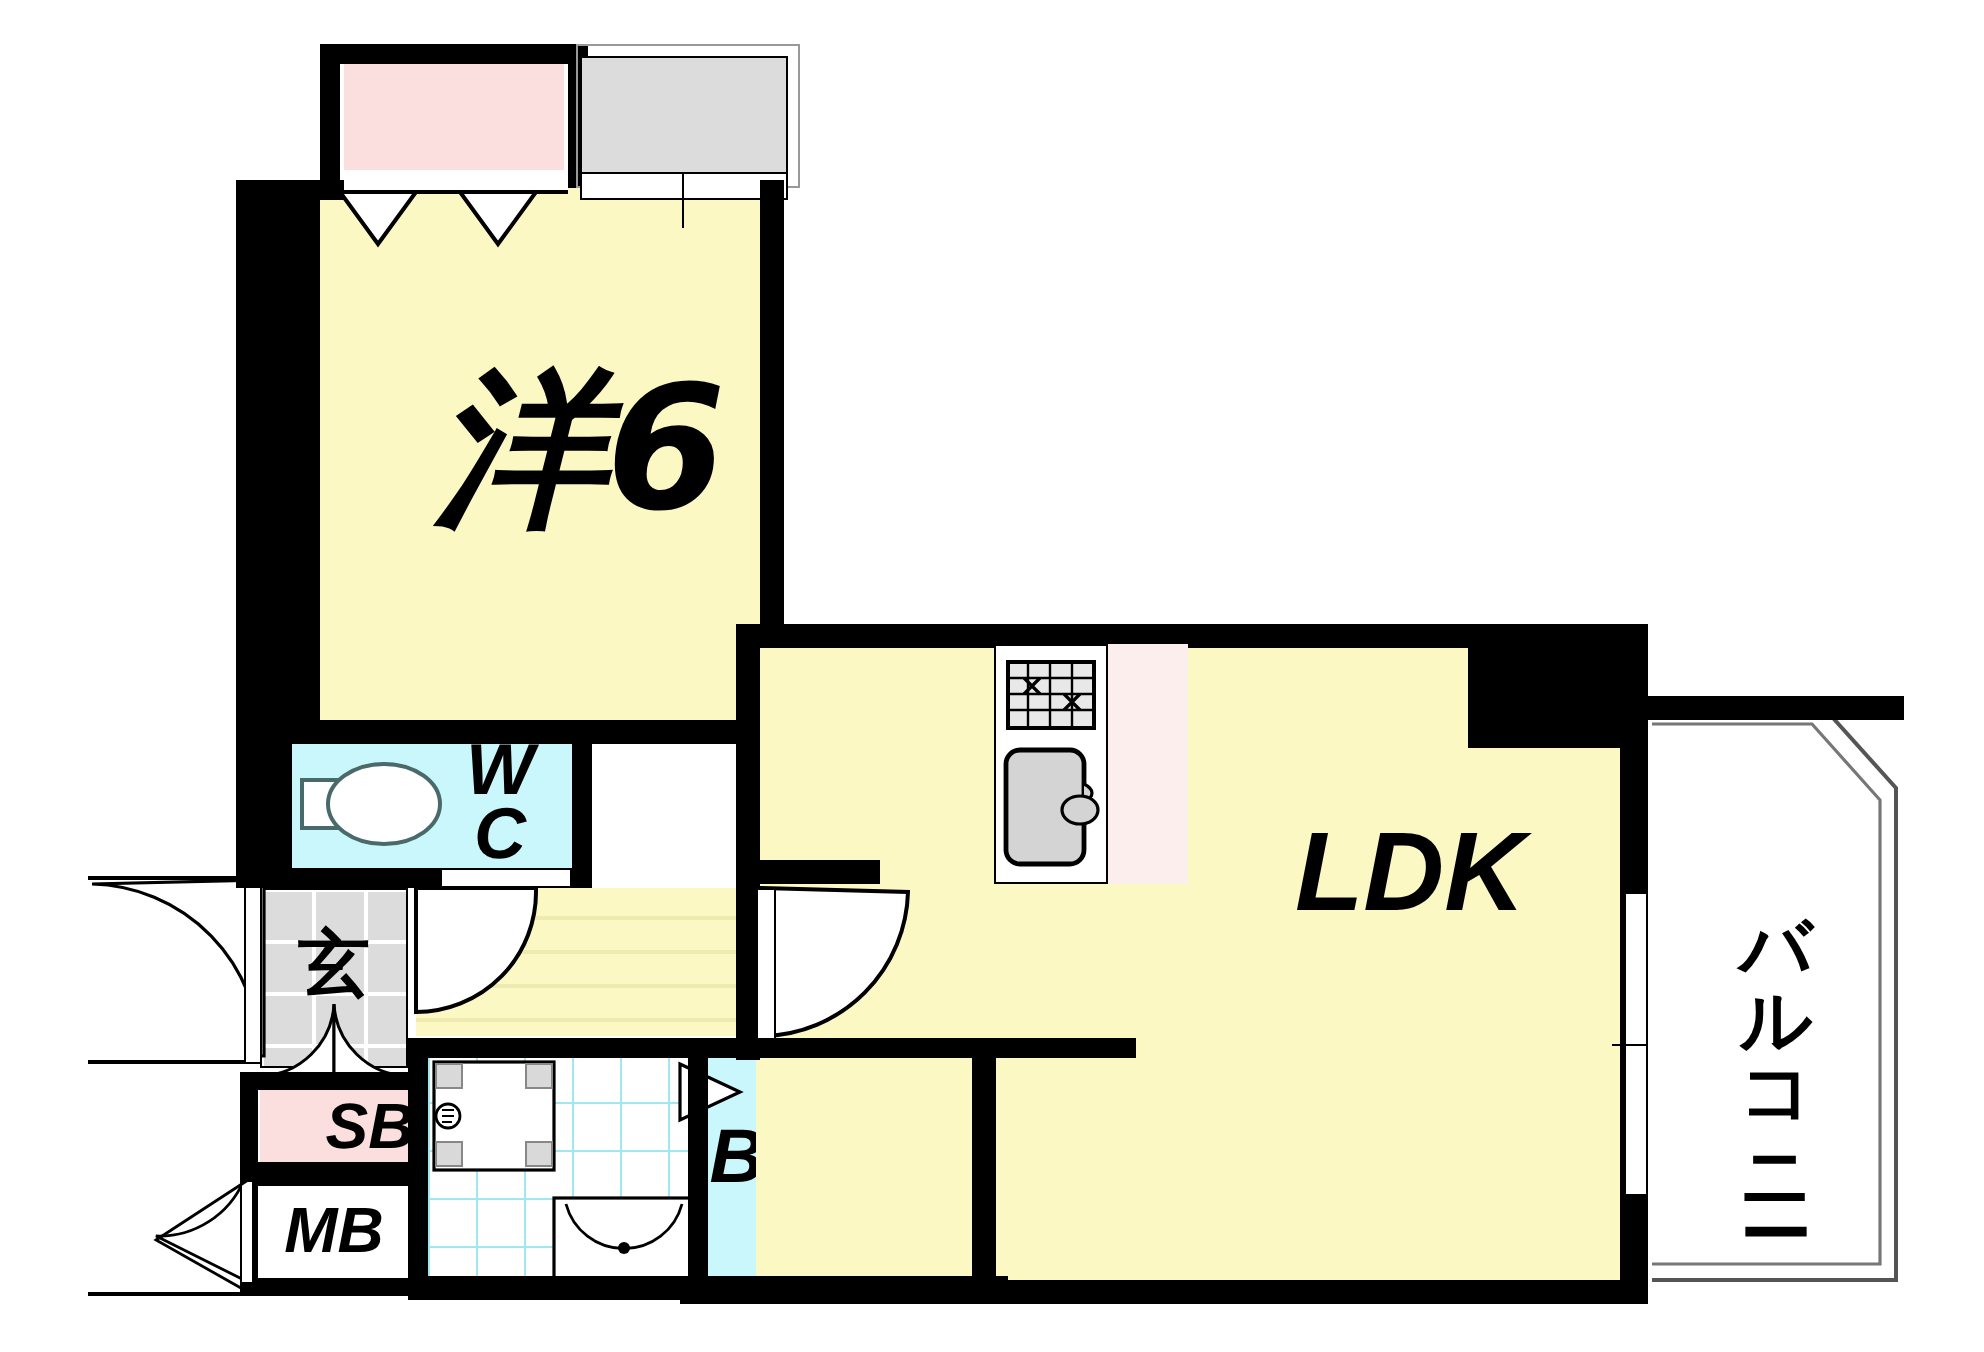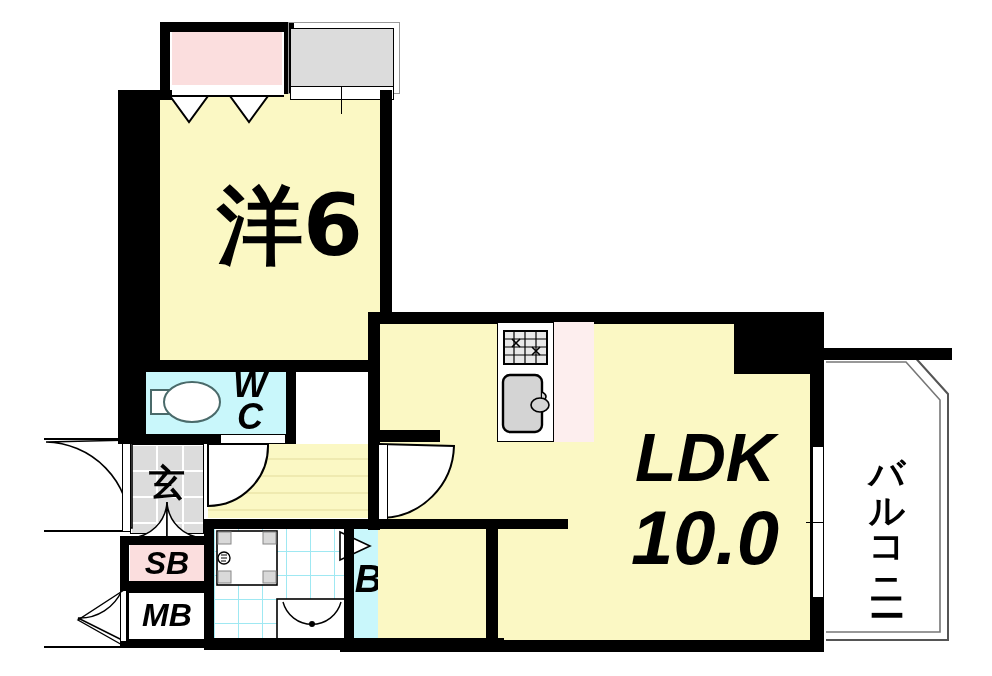--- a/index.html
+++ b/index.html
@@ -55,21 +55,21 @@
   <div class="abs ln" style="left:341px;top:86px;width:1px;height:28px;"></div>
 
   <div class="abs f-black" style="left:118px;top:90px;width:42px;height:350px;"></div>
 
   <div class="abs f-black" style="left:118px;top:90px;width:54px;height:10px;"></div>
 
   <div class="abs f-black" style="left:380px;top:90px;width:12px;height:282px;"></div>
 
   <div class="abs f-black" style="left:118px;top:360px;width:274px;height:12px;"></div>
 
-  <span class="lbl lbl-jp" style="left:205px;top:175px;width:170px;height:100px;font-size:86px;">洋6</span>
+  <span class="lbl lbl-jp" style="left:205px;top:175px;width:170px;height:100px;font-size:86px;font-style:italic;">洋6</span>
 
   <div class="abs f-water" style="left:146px;top:370px;width:140px;height:64px;"></div>
   <div class="abs" style="left:136px;top:362px;width:160px;height:82px;border:10px solid #000;"></div>
 
   <svg class="abs" style="left:150px;top:378px;width:76px;height:48px;">
     <rect x="1" y="12" width="18" height="24" fill="#fff" stroke="#4a6a6a" stroke-width="2"></rect>
     <ellipse cx="42" cy="24" rx="28" ry="20" fill="#fff" stroke="#4a6a6a" stroke-width="2"></ellipse>
   </svg>
   <span class="lbl" style="left:228px;top:368px;width:44px;height:34px;font-size:36px;">W</span>
   <span class="lbl" style="left:228px;top:400px;width:44px;height:34px;font-size:36px;">C</span>
@@ -100,21 +100,21 @@
     <path d="M74,38 A38,38 0 0,1 37,2 L37,38 Z" fill="#fff" stroke="#000" stroke-width="1.5"></path>
   </svg>
 
   <svg class="abs" style="left:44px;top:440px;width:90px;height:92px;">
     <path d="M88,0 L88,88 L86,88 A86,86 0 0,0 2,2 Z" fill="#fff" stroke="#000" stroke-width="1.6"></path>
   </svg>
   <div class="abs f-white" style="left:122px;top:442px;width:9px;height:90px;border:1px solid #000;"></div>
 
   <div class="abs f-closet" style="left:130px;top:545px;width:74px;height:36px;"></div>
   <div class="abs" style="left:120px;top:536px;width:94px;height:54px;border:9px solid #000;"></div>
-  <span class="lbl" style="left:130px;top:545px;width:74px;height:36px;font-size:32px;">SB</span>
+  <span class="lbl" style="left:130px;top:545px;width:74px;height:36px;font-size:32px;padding-left:18px;">SB</span>
 
   <div class="abs f-white" style="left:130px;top:592px;width:74px;height:46px;"></div>
   <div class="abs" style="left:120px;top:584px;width:94px;height:64px;border:9px solid #000;"></div>
   <span class="lbl" style="left:130px;top:592px;width:74px;height:46px;font-size:32px;">MB</span>
 
   <svg class="abs" style="left:76px;top:590px;width:48px;height:52px;">
     <path d="M46,0 L46,50 L2,28 A46,46 0 0,0 46,0 Z" fill="#fff" stroke="#000" stroke-width="1.4"></path>
   </svg>
   <div class="abs f-white" style="left:120px;top:590px;width:7px;height:52px;border:1px solid #000;"></div>
 
@@ -209,22 +209,21 @@
   </svg>
 
   <svg class="abs" style="left:502px;top:374px;width:47px;height:60px;">
     <rect x="1" y="1" width="39" height="57" rx="7" ry="7" fill="#d4d4d4" stroke="#000" stroke-width="2.4"></rect>
     <path d="M40,18 q8,4 0,10 q8,4 0,10" fill="#d4d4d4" stroke="#000" stroke-width="1.6"></path>
     <ellipse cx="38" cy="31" rx="9" ry="7" fill="#d4d4d4" stroke="#000" stroke-width="1.6"></ellipse>
   </svg>
 
   <div class="abs" style="left:554px;top:322px;width:40px;height:120px;background:#fdeeee;"></div>
 
-  <span class="lbl" style="left:610px;top:420px;width:190px;height:74px;font-size:68px;">LDK</span>
-  <span class="lbl" style="left:610px;top:500px;width:190px;height:76px;font-size:76px;">10.0</span>
+  <span class="lbl" style="left:610px;top:399px;width:190px;height:74px;font-size:56px;">LDK</span>
 
   <div class="abs f-white" style="left:812px;top:446px;width:12px;height:152px;border:1px solid #000;"></div>
   <div class="abs ln" style="left:806px;top:522px;width:24px;height:1px;"></div>
 
   <svg class="abs" style="left:380px;top:444px;width:78px;height:76px;">
     <path d="M0,0 L0,74 L2,74 A74,74 0 0,0 74,2 Z" fill="#fff" stroke="#000" stroke-width="2"></path>
   </svg>
   <div class="abs f-white" style="left:378px;top:444px;width:10px;height:76px;border:1px solid #000;"></div>
 
   <div class="abs f-white" style="left:824px;top:356px;width:124px;height:284px;"></div>

